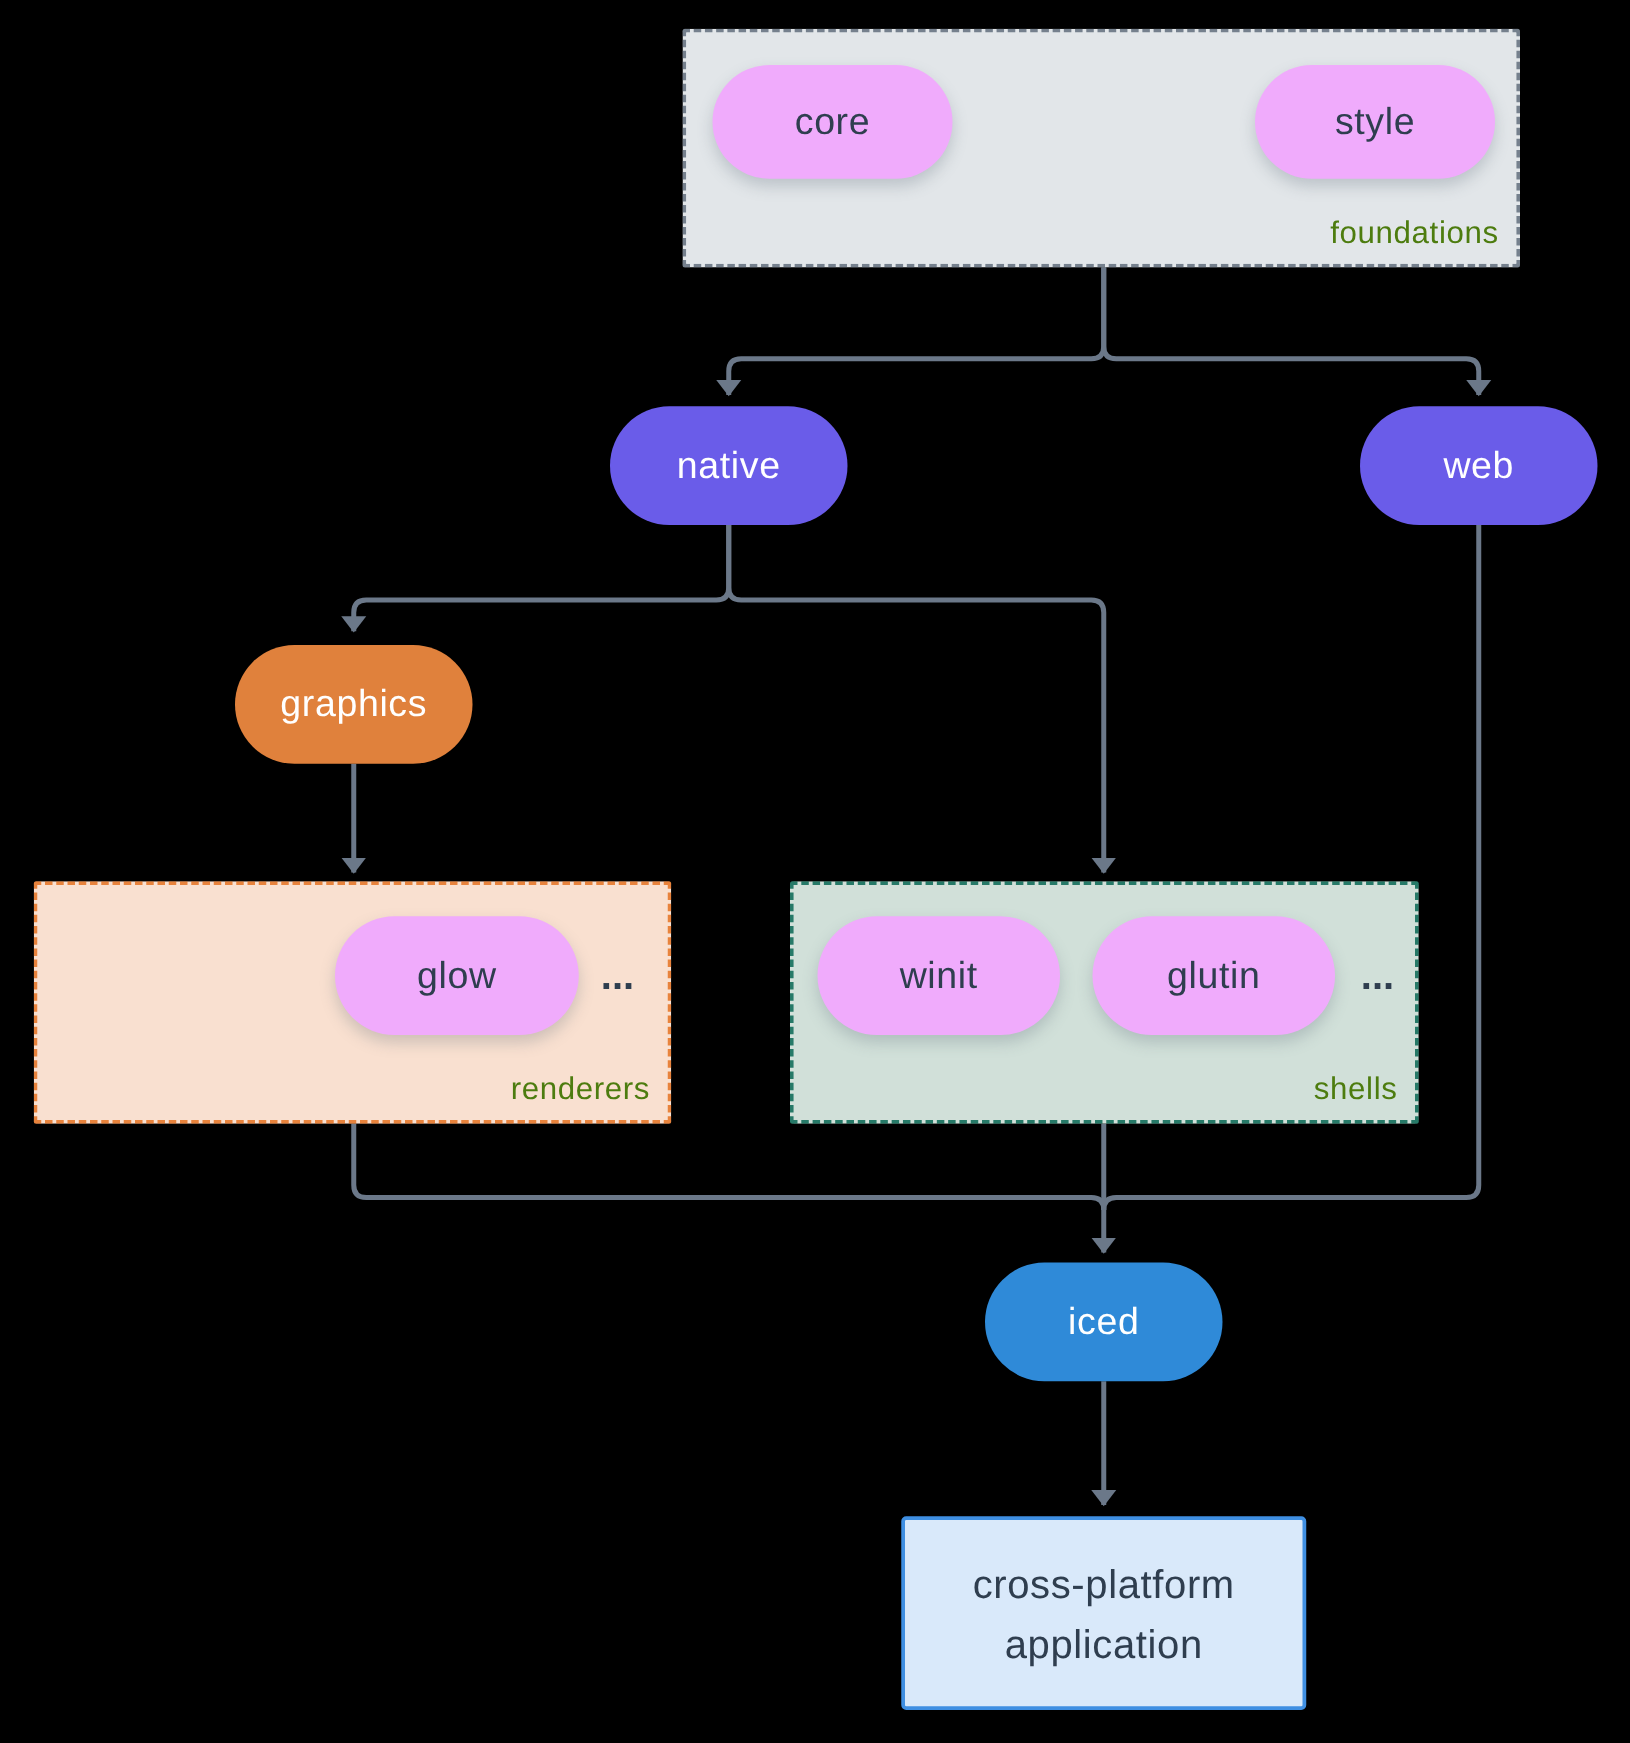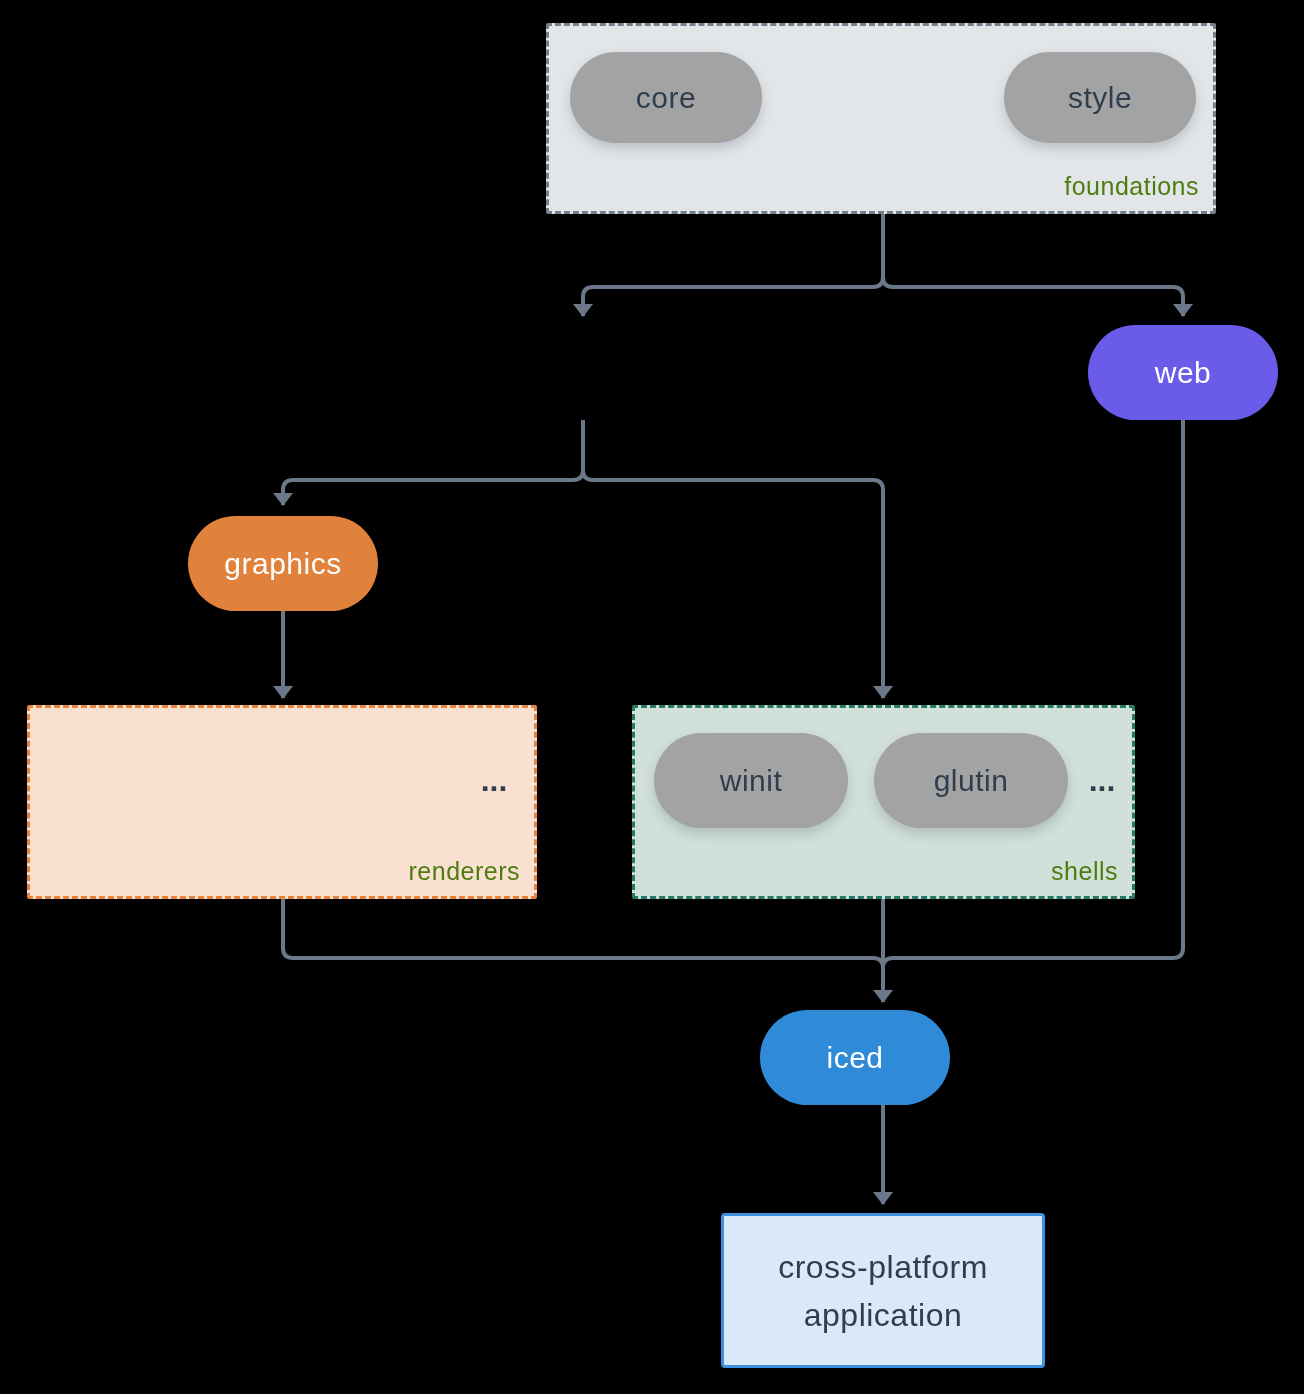--- a/index.html
+++ b/index.html
@@ -28,34 +28,34 @@
   }
 
   .pill {
     position:absolute;
     display:flex; align-items:center; justify-content:center;
     border-radius:60px;
     font-size:30px; letter-spacing:0.5px;
     box-sizing:border-box;
   }
   .pill.white {
-    background:#a3a3a3; color:#2f3e4f;
+    background:#f0abfc; color:#2f3e4f;
     box-shadow:0 6px 12px rgba(90,105,120,0.28);
     text-align:center;
   }
   .pill.colored { color:#ffffff; }
 
   #p-core    { left:570px;  top:52px;  width:192px; height:91px; }
   #p-futures { left:787px;  top:52px;  width:192px; height:91px; }
   #p-style   { left:1004px; top:52px;  width:192px; height:91px; }
 
   #p-native   { left:488px;  top:325px;  width:190px; height:95px; background:#6a5ce9; }
   #p-web      { left:1088px; top:325px;  width:190px; height:95px; background:#6a5ce9; }
   #p-graphics { left:188px;  top:516px;  width:190px; height:95px; background:#e0813c; }
-  #p-iced     { left:760px;  top:1010px; width:190px; height:95px; background:#2f8ad8; }
+  #p-iced     { left:788px;  top:1010px; width:190px; height:95px; background:#2f8ad8; }
 
   #p-wgpu   { left:50px;  top:733px; width:194px; height:95px; }
   #p-glow   { left:268px; top:733px; width:195px; height:95px; }
   #p-winit  { left:654px; top:733px; width:194px; height:95px; }
   #p-glutin { left:874px; top:733px; width:194px; height:95px; }
 
   .ellipsis {
     position:absolute;
     width:44px; height:95px; top:733px;
     display:flex; align-items:center; justify-content:center;
@@ -107,23 +107,25 @@
   <div class="group" id="g-renderers">
     <span class="group-label">renderers</span>
   </div>
   <div class="group" id="g-shells">
     <span class="group-label">shells</span>
   </div>
 
   <div class="pill white" id="p-core">core</div>
   <div class="pill white" id="p-style">style</div>
 
+  <div class="pill colored" id="p-native">native</div>
   <div class="pill colored" id="p-web">web</div>
   <div class="pill colored" id="p-graphics">graphics</div>
 
+  <div class="pill white" id="p-glow">glow</div>
   <span class="ellipsis" id="e-renderers">...</span>
 
   <div class="pill white" id="p-winit">winit</div>
   <div class="pill white" id="p-glutin">glutin</div>
   <span class="ellipsis" id="e-shells">...</span>
 
   <div class="pill colored" id="p-iced">iced</div>
 
   <div id="app-box">
     <span>cross-platform</span>

